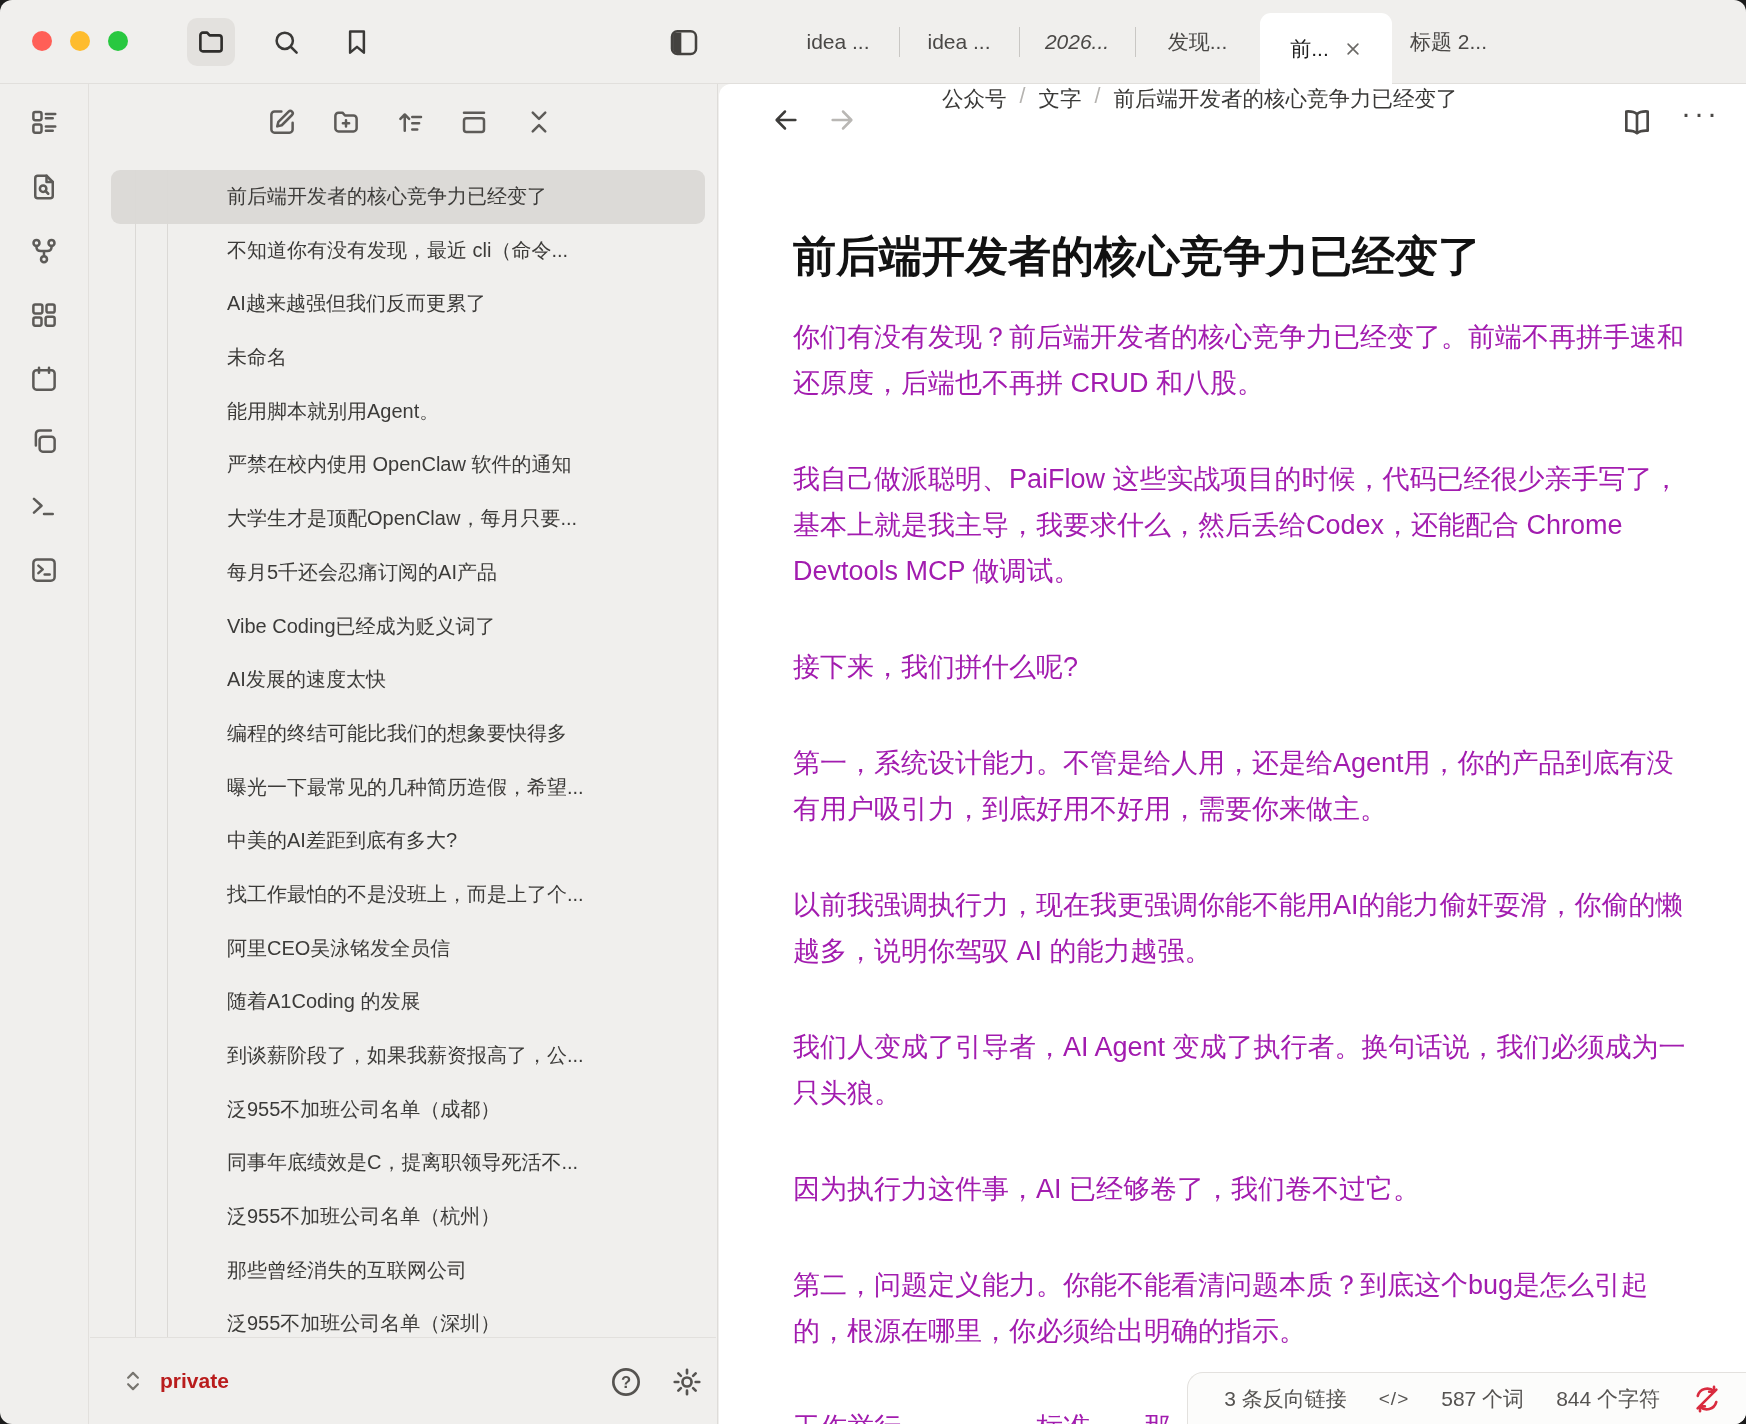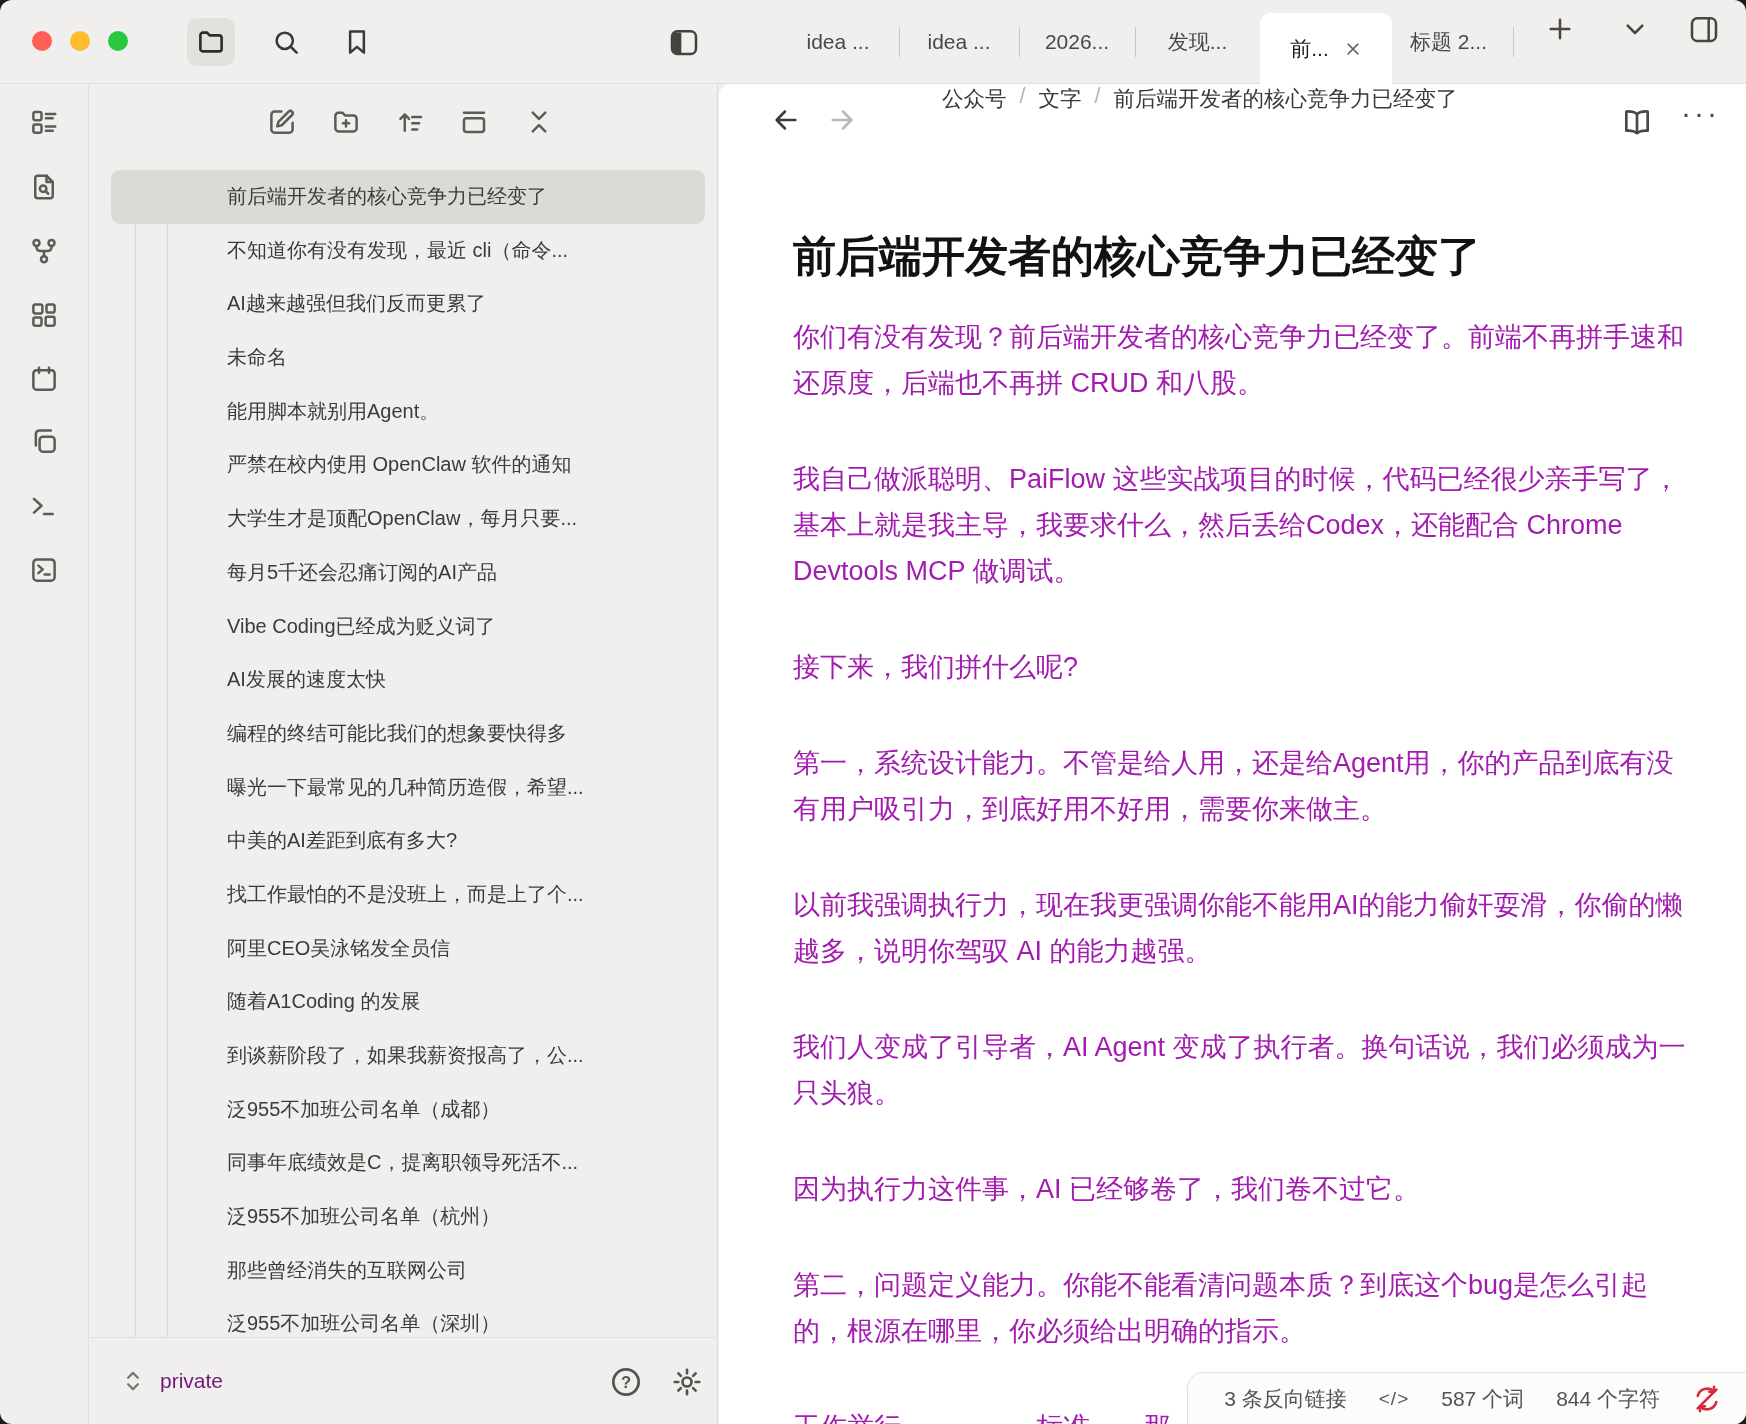--- a/index.html
+++ b/index.html
@@ -20,24 +20,24 @@
   
   #file-pane{position:absolute;top:84px;left:90px;width:628px;bottom:0;border-right:1px solid #dedcd9;box-sizing:border-box;}
   .fp-tb{position:absolute;top:23px;width:30px;height:30px;color:#5d5b58;}
   #file-list{position:absolute;top:86px;left:0;right:1px;height:1168px;overflow:hidden;}
   .guide{position:absolute;top:0;bottom:0;width:1px;background:#dbd9d6;}
   .file-item{height:53.7px;line-height:53.7px;padding-left:137px;font-size:20px;color:#3c3b39;
              white-space:nowrap;overflow:hidden;}
   .file-item.selected{background:#dcdad7;border-radius:9px;margin:0 11px 0 21px;padding-left:116px;}
   #vault-bar{position:absolute;left:0;right:1px;bottom:0;height:86px;border-top:1px solid #e2e0dd;}
   #vault-switcher{position:absolute;left:30px;top:22px;height:42px;display:flex;align-items:center;gap:14px;}
-  #vault-name{font-size:21px;font-weight:400;color:#701a75;}
+  #vault-name{font-size:21px;font-weight:700;color:#b91c1c;}
   .vb-ic{position:absolute;top:28px;width:32px;height:32px;color:#555350;}
   
-  #tab-area{position:absolute;top:0;left:718px;right:0;height:84px;display:flex;align-items:center;}
+  #tab-area{position:absolute;top:0;left:718px;right:0;height:84px;display:flex;align-items:flex-start;flex-direction:column;}
   #left-toggle{position:absolute;top:26px;left:668px;width:32px;height:32px;color:#44423f;}
   #tab-strip{display:flex;height:84px;margin-left:59px;}
   .tab{position:relative;display:flex;align-items:center;justify-content:center;height:84px;
        font-size:21px;color:#4a4846;box-sizing:border-box;}
   .tab + .tab::before{content:"";position:absolute;left:0;top:27px;height:30px;width:1px;background:#c9c7c4;}
   .tab.active::before,.tab.active + .tab::before{display:none;}
   .tab.active{background:#ffffff;border-radius:11px 11px 0 0;height:71px;margin-top:13px;
               color:#1d1d1d;z-index:3;gap:15px;}
   .tab-close{width:18px;height:18px;color:#6b6966;}
   .tab-sep{width:1px;height:30px;background:#c9c7c4;margin:27px 0 0 8px;align-self:flex-start;}
@@ -247,21 +247,21 @@
     </svg>
   </div>
   <div id="tab-area">
     <div id="tab-strip">
         <div class="tab" style="width: 122px;">
           <span>idea ...</span>
         </div>
         <div class="tab" style="width: 120px;">
           <span>idea ...</span>
         </div>
-        <div class="tab" style="width: 116px;">
+        <div class="tab" style="width: 116px; font-style: italic;">
           <span>2026...</span>
         </div>
         <div class="tab" style="width: 125px;">
           <span>发现...</span>
         </div>
         <div class="tab active" style="width: 132px;">
           <span>前...</span>
           <span class="tab-close">
             <svg width="18" height="18" viewBox="0 0 24 24" style="stroke-width:2.2">
               <path d="M5.5 5.5l13 13M18.5 5.5l-13 13"></path>

